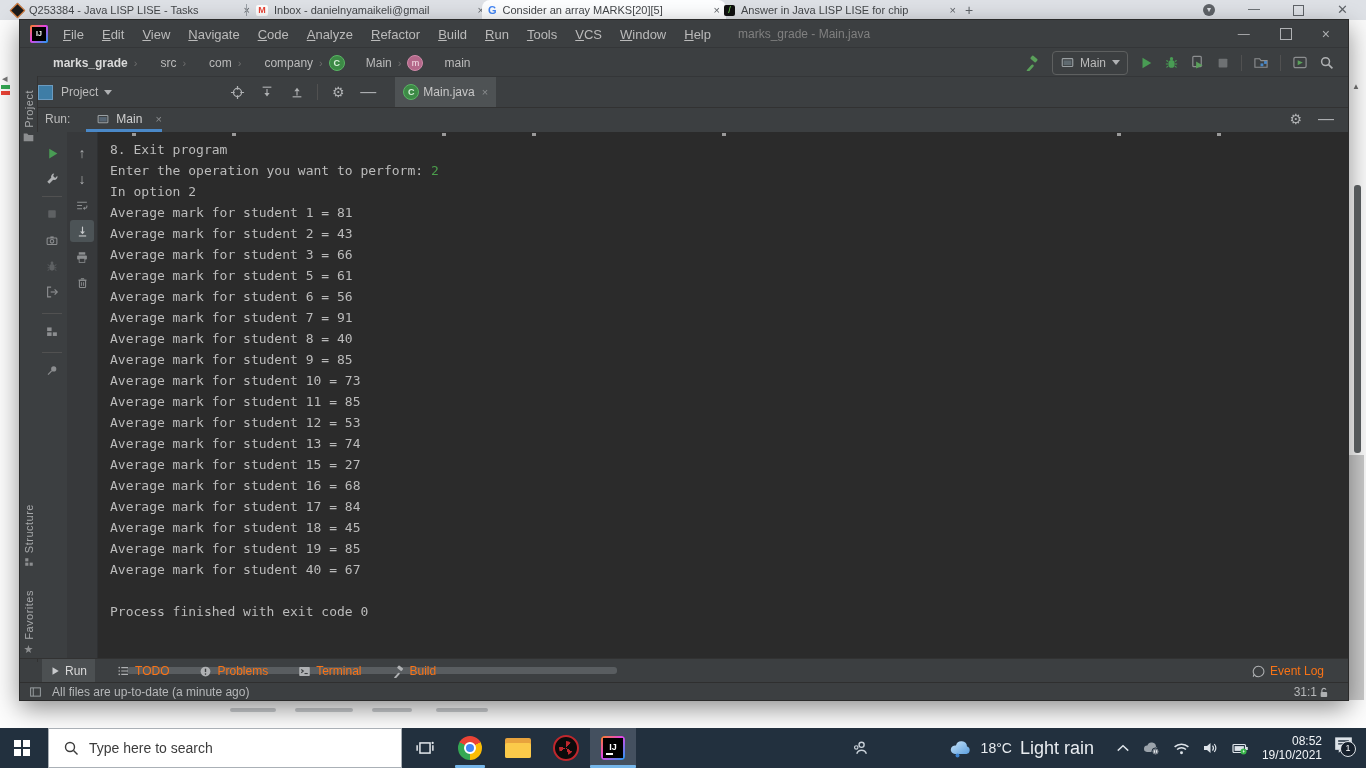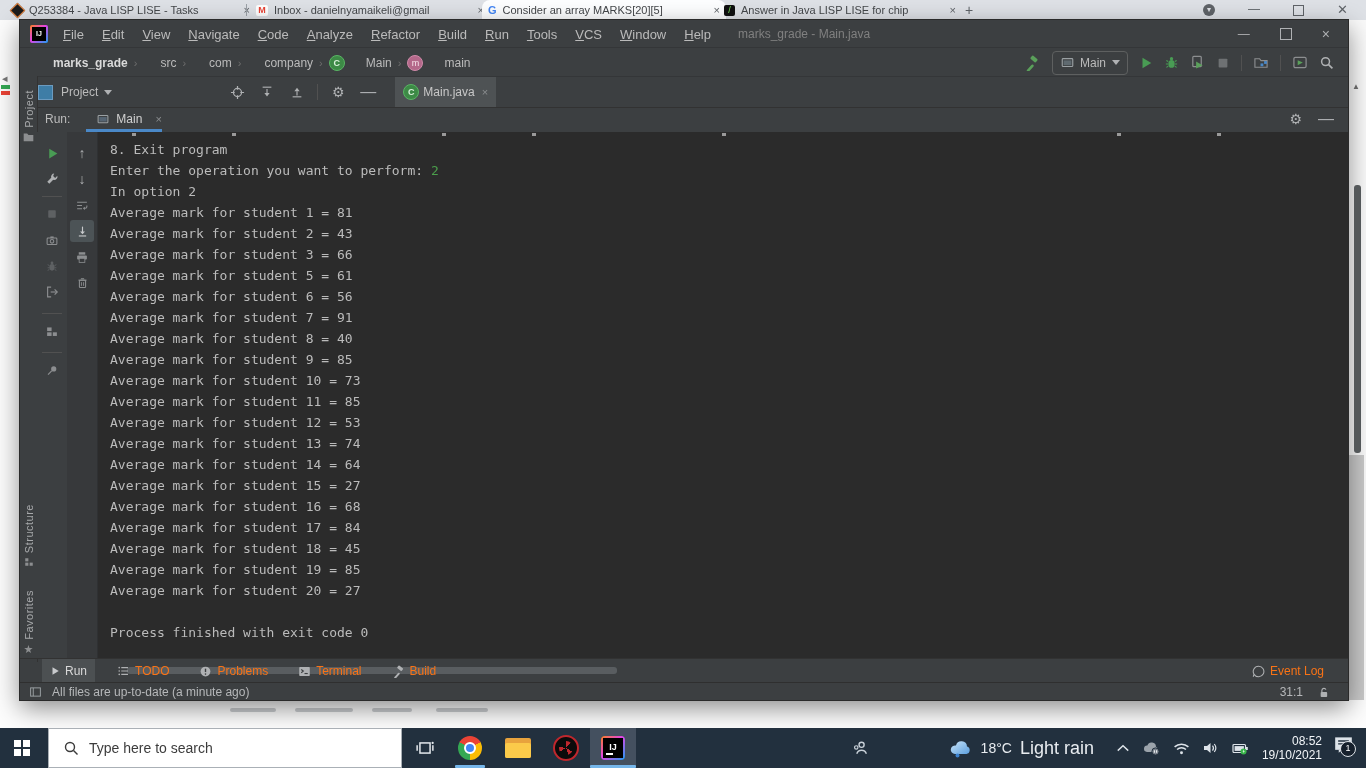--- a/index.html
+++ b/index.html
@@ -418,27 +418,26 @@
           <div class="cline"><span>Average mark for student 3 = 66</span></div>
           <div class="cline"><span>Average mark for student 5 = 61</span></div>
           <div class="cline"><span>Average mark for student 6 = 56</span></div>
           <div class="cline"><span>Average mark for student 7 = 91</span></div>
           <div class="cline"><span>Average mark for student 8 = 40</span></div>
           <div class="cline"><span>Average mark for student 9 = 85</span></div>
           <div class="cline"><span>Average mark for student 10 = 73</span></div>
           <div class="cline"><span>Average mark for student 11 = 85</span></div>
           <div class="cline"><span>Average mark for student 12 = 53</span></div>
           <div class="cline"><span>Average mark for student 13 = 74</span></div>
-          <div class="cline"><span>Average mark for student 14 = 64</span></div>
           <div class="cline"><span>Average mark for student 15 = 27</span></div>
           <div class="cline"><span>Average mark for student 16 = 68</span></div>
           <div class="cline"><span>Average mark for student 17 = 84</span></div>
           <div class="cline"><span>Average mark for student 18 = 45</span></div>
           <div class="cline"><span>Average mark for student 19 = 85</span></div>
-          <div class="cline"><span>Average mark for student 20 = 27</span></div>
+          <div class="cline"><span>Average mark for student 40 = 67</span></div>
           <div class="cline"><span></span></div>
           <div class="cline"><span>Process finished with exit code 0</span></div>
         </div>
 
       <div class="hscroll abs"></div>
       <div class="vscroll abs"></div>
     </div>
 
     <div id="bottombar" class="abs row">
       <div class="btool active" style="margin-left:22px;">
@@ -488,21 +487,21 @@
     </div>
 
     <div id="statusbar" class="abs row">
       <span class="toolico" style="width:18px;margin-left:6px;">
         <svg width="13" height="12" viewBox="0 0 16 16">
             <rect x="1.5" y="2.5" width="13" height="11" fill="none" stroke="#9AA0A3" stroke-width="1.3"></rect>
             <path d="M5 2.5v11" stroke="#9AA0A3" stroke-width="1.3"></path>
           </svg>
       </span>
       <span style="margin-left:8px;">All files are up-to-date (a minute ago)</span>
-      <div class="row" style="margin-left:auto;gap:14px;padding-right:18px;">
+      <div class="row" style="margin-left:auto;padding-right:18px;">
         <span>31:1</span>
         <svg width="13" height="13" viewBox="0 0 16 16">
             <rect x="4.5" y="7.5" width="8" height="6" rx="1" fill="#AFB1B3"></rect>
             <path d="M6 7.5V5.2A2.6 2.6 0 0 1 11 4.5" fill="none" stroke="#AFB1B3" stroke-width="1.4"></path>
           </svg>
       </div>
     </div>
   </div>
 
   <div id="taskbar" class="abs"></div>

